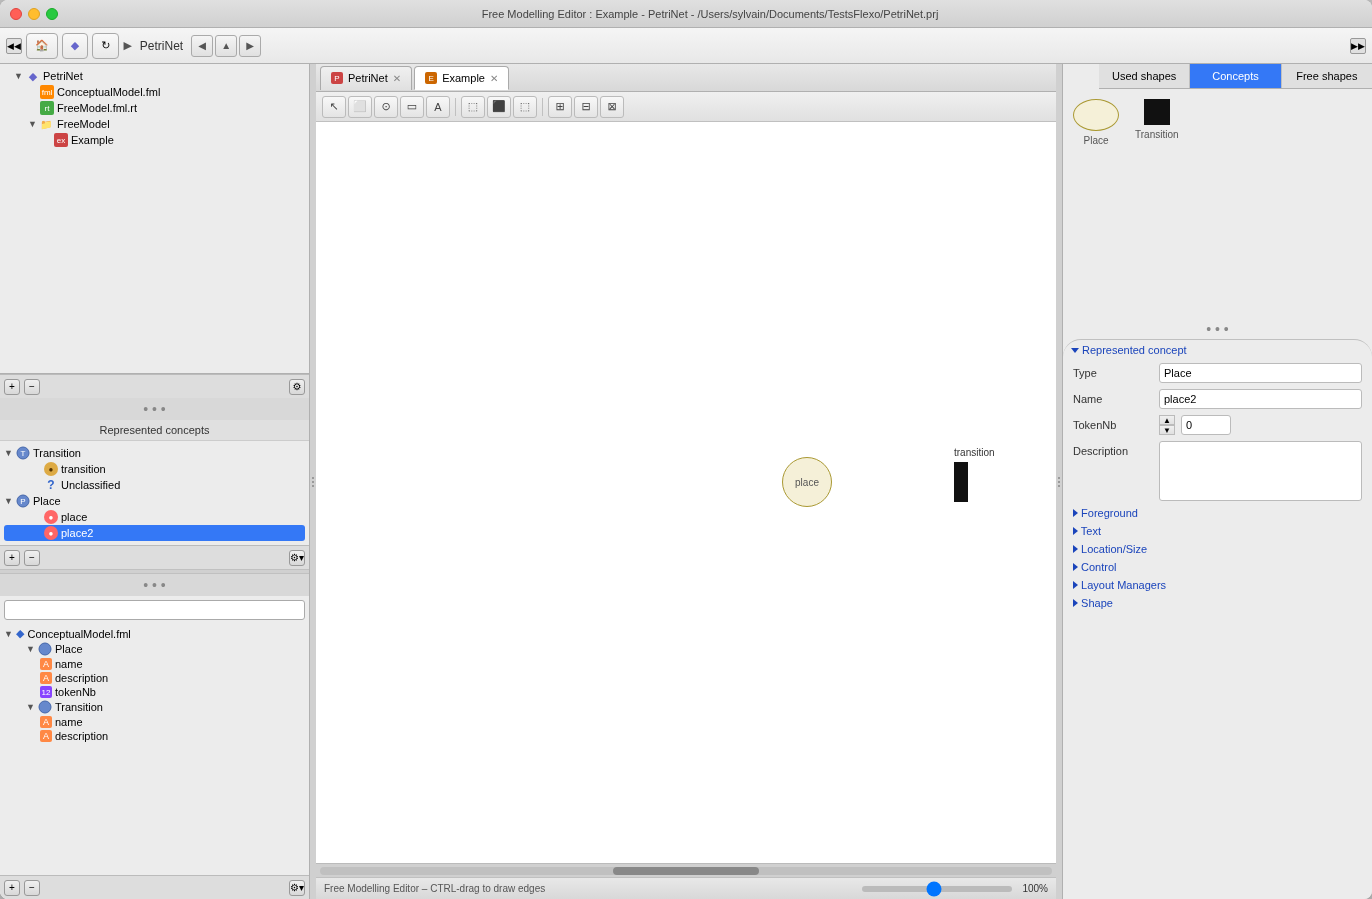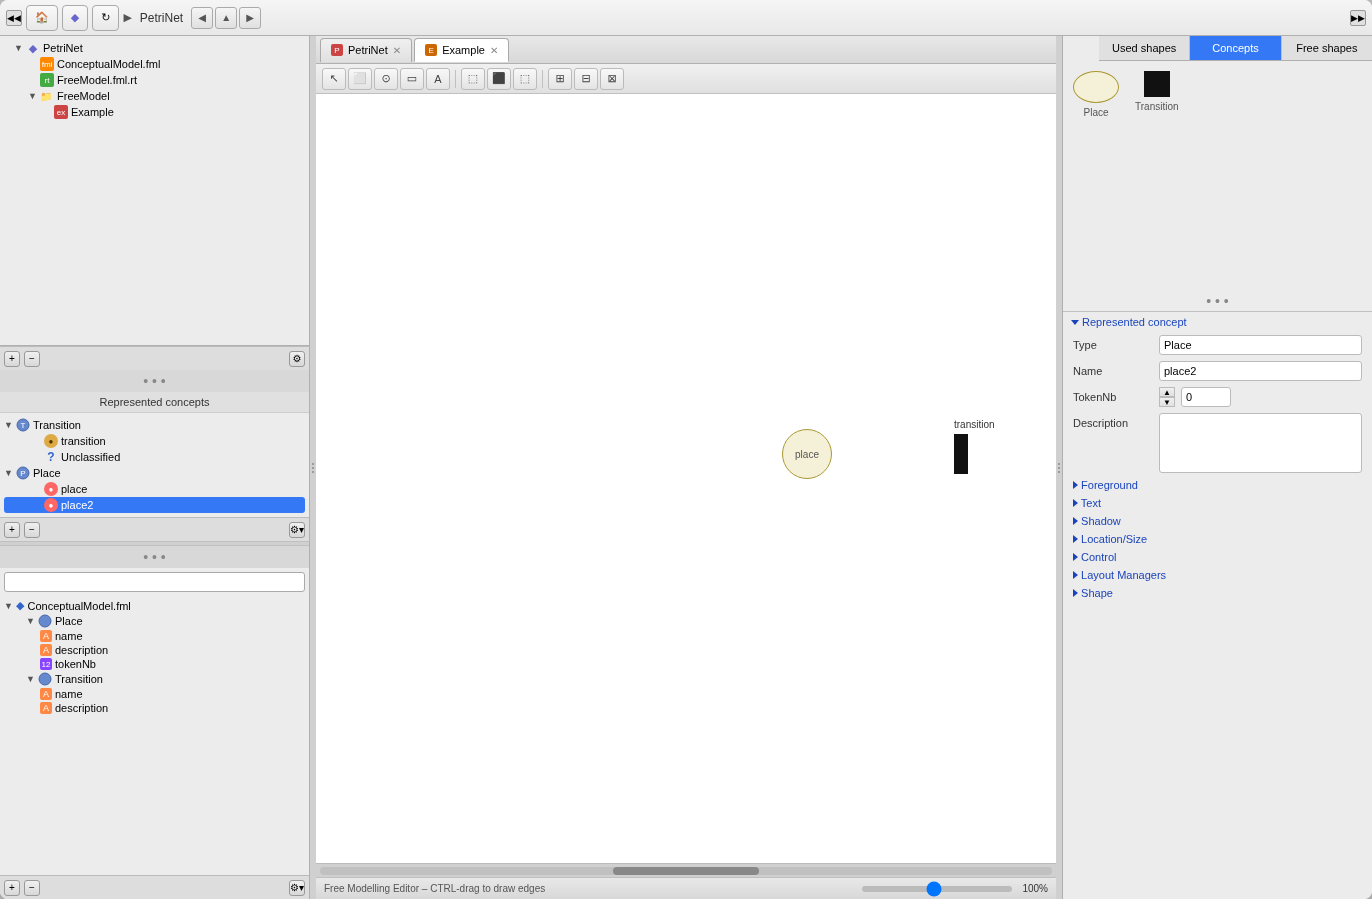--- a/index.html
+++ b/index.html
@@ -99,21 +99,21 @@
     .shapes-tab { flex: 1; text-align: center; padding: 6px 4px; font-size: 11px; cursor: pointer; border-right: 1px solid #c0c0c0; }
     .shapes-tab:last-child { border-right: none; }
     .shapes-tab.active { background: #3478f6; color: white; }
     .shapes-preview { flex: 0 0 230px; padding: 10px; display: flex; gap: 16px; align-items: flex-start; overflow: auto; }
     .shape-item { display: flex; flex-direction: column; align-items: center; gap: 4px; cursor: pointer; }
     .shape-label { font-size: 10px; color: #555; }
     .place-preview { width: 46px; height: 32px; border-radius: 50%; background: #f5f0d8; border: 1px solid #aa9933; display: flex; align-items: center; justify-content: center; }
     .transition-preview { width: 26px; height: 26px; background: #111; }
 
     
-    .rp-section { flex: 1; overflow-y: auto; border-top: 1px solid #c0c0c0; }
+    .rp-section { flex: 1; overflow-y: auto; border-top: 1px solid #c0c0c0; border-radius: 18px; }
     .rp-section-header { padding: 4px 8px; font-size: 11px; cursor: pointer; color: #1a44bb; display: flex; align-items: center; gap: 3px; }
     .rp-field-row { display: flex; align-items: center; padding: 3px 10px; gap: 6px; }
     .rp-field-label { width: 80px; font-size: 11px; color: #333; flex-shrink: 0; }
     .rp-field-value { flex: 1; height: 20px; border: 1px solid #bbb; border-radius: 3px; background: white; padding: 0 4px; font-size: 11px; display: flex; align-items: center; }
     .rp-field-input { flex: 1; height: 20px; border: 1px solid #bbb; border-radius: 3px; background: white; padding: 0 4px; font-size: 11px; }
     .rp-field-textarea { flex: 1; height: 60px; border: 1px solid #bbb; border-radius: 3px; background: white; padding: 4px; font-size: 11px; resize: none; }
     .tokennb-row { display: flex; align-items: center; padding: 3px 10px; gap: 6px; }
     .tokennb-stepper { display: flex; flex-direction: column; width: 16px; }
     .step-btn { width: 16px; height: 10px; background: linear-gradient(#f0f0f0, #e0e0e0); border: 1px solid #bbb; cursor: pointer; display: flex; align-items: center; justify-content: center; font-size: 8px; }
     .tokennb-input { width: 50px; height: 20px; border: 1px solid #bbb; border-radius: 3px; background: white; padding: 0 4px; font-size: 11px; }
@@ -130,20 +130,28 @@
     .represented-concepts-top { display: flex; flex-direction: column; }
     .splitter-h { height: 5px; background: #d0d0d0; cursor: row-resize; border-top: 1px solid #c0c0c0; border-bottom: 1px solid #c0c0c0; }
 
     .rp-dots { text-align: center; font-size: 14px; color: #888; padding: 2px; }
   </style>
 </head>
 <body>
 
 <div class="window">
 
+  <div class="titlebar">
+    <div class="titlebar-buttons">
+      <div class="btn-close"></div>
+      <div class="btn-min"></div>
+      <div class="btn-max"></div>
+    </div>
+    <div class="titlebar-title">Free Modelling Editor : Example - PetriNet - /Users/sylvain/Documents/TestsFlexo/PetriNet.prj</div>
+  </div>
 
   <div class="main-toolbar">
     <div class="expand-btn">◀◀</div>
     <div class="toolbar-btn">
       <span>🏠</span>
     </div>
     <div class="toolbar-btn">
       <span style="color:#6666cc;">◆</span>
     </div>
     <div class="toolbar-btn">
@@ -474,24 +482,20 @@
         <div class="rp-collapsible">
           <span class="arrow-right"></span>
           <a class="rp-link"> Foreground</a>
         </div>
         <div class="rp-collapsible">
           <span class="arrow-right"></span>
           <a class="rp-link"> Text</a>
         </div>
         <div class="rp-collapsible">
           <span class="arrow-right"></span>
-          <a class="rp-link"> Shadow</a>
-        </div>
-        <div class="rp-collapsible">
-          <span class="arrow-right"></span>
           <a class="rp-link"> Location/Size</a>
         </div>
         <div class="rp-collapsible">
           <span class="arrow-right"></span>
           <a class="rp-link"> Control</a>
         </div>
         <div class="rp-collapsible">
           <span class="arrow-right"></span>
           <a class="rp-link"> Layout Managers</a>
         </div>

